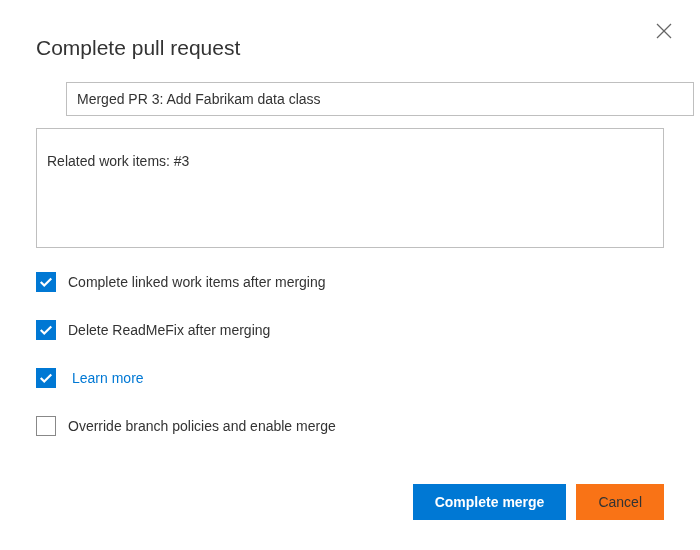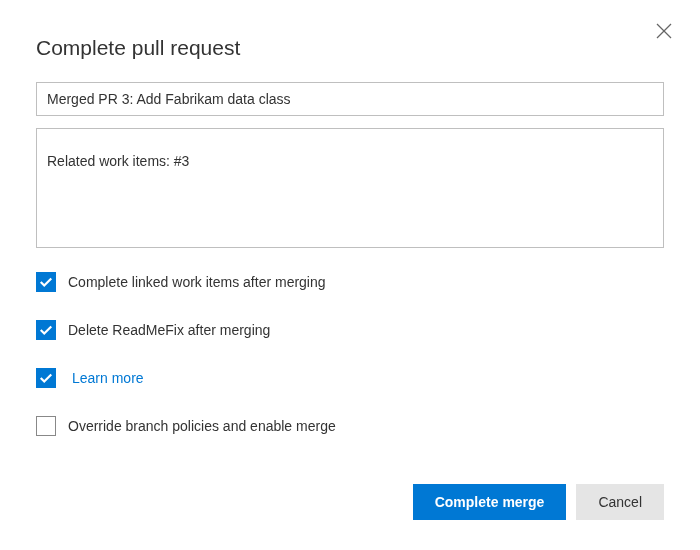--- a/index.html
+++ b/index.html
@@ -46,20 +46,21 @@
       stroke-width: 1.3;
     }
     .title-input {
       width: 100%;
       border: 1px solid #bfbfbf;
       padding: 8px 10px;
       font-size: 14px;
       color: #333;
       font-family: inherit;
       margin-bottom: 12px;
+      margin-left: 30px;
     }
     .description-textarea {
       width: 100%;
       height: 120px;
       border: 1px solid #bfbfbf;
       padding: 24px 10px 10px 10px;
       font-size: 14px;
       color: #333;
       font-family: inherit;
       resize: none;
@@ -122,21 +123,21 @@
       font-family: inherit;
       border: none;
       cursor: pointer;
     }
     .btn-primary {
       background: #0078d4;
       color: #fff;
       font-weight: 600;
     }
     .btn-secondary {
-      background: #e5e5e5;
+      background: #f97316;
       color: #333;
     }
   </style>
 </head>
 <body>
 
 <div class="dialog">
 
   <button class="close-btn">
     <span>

